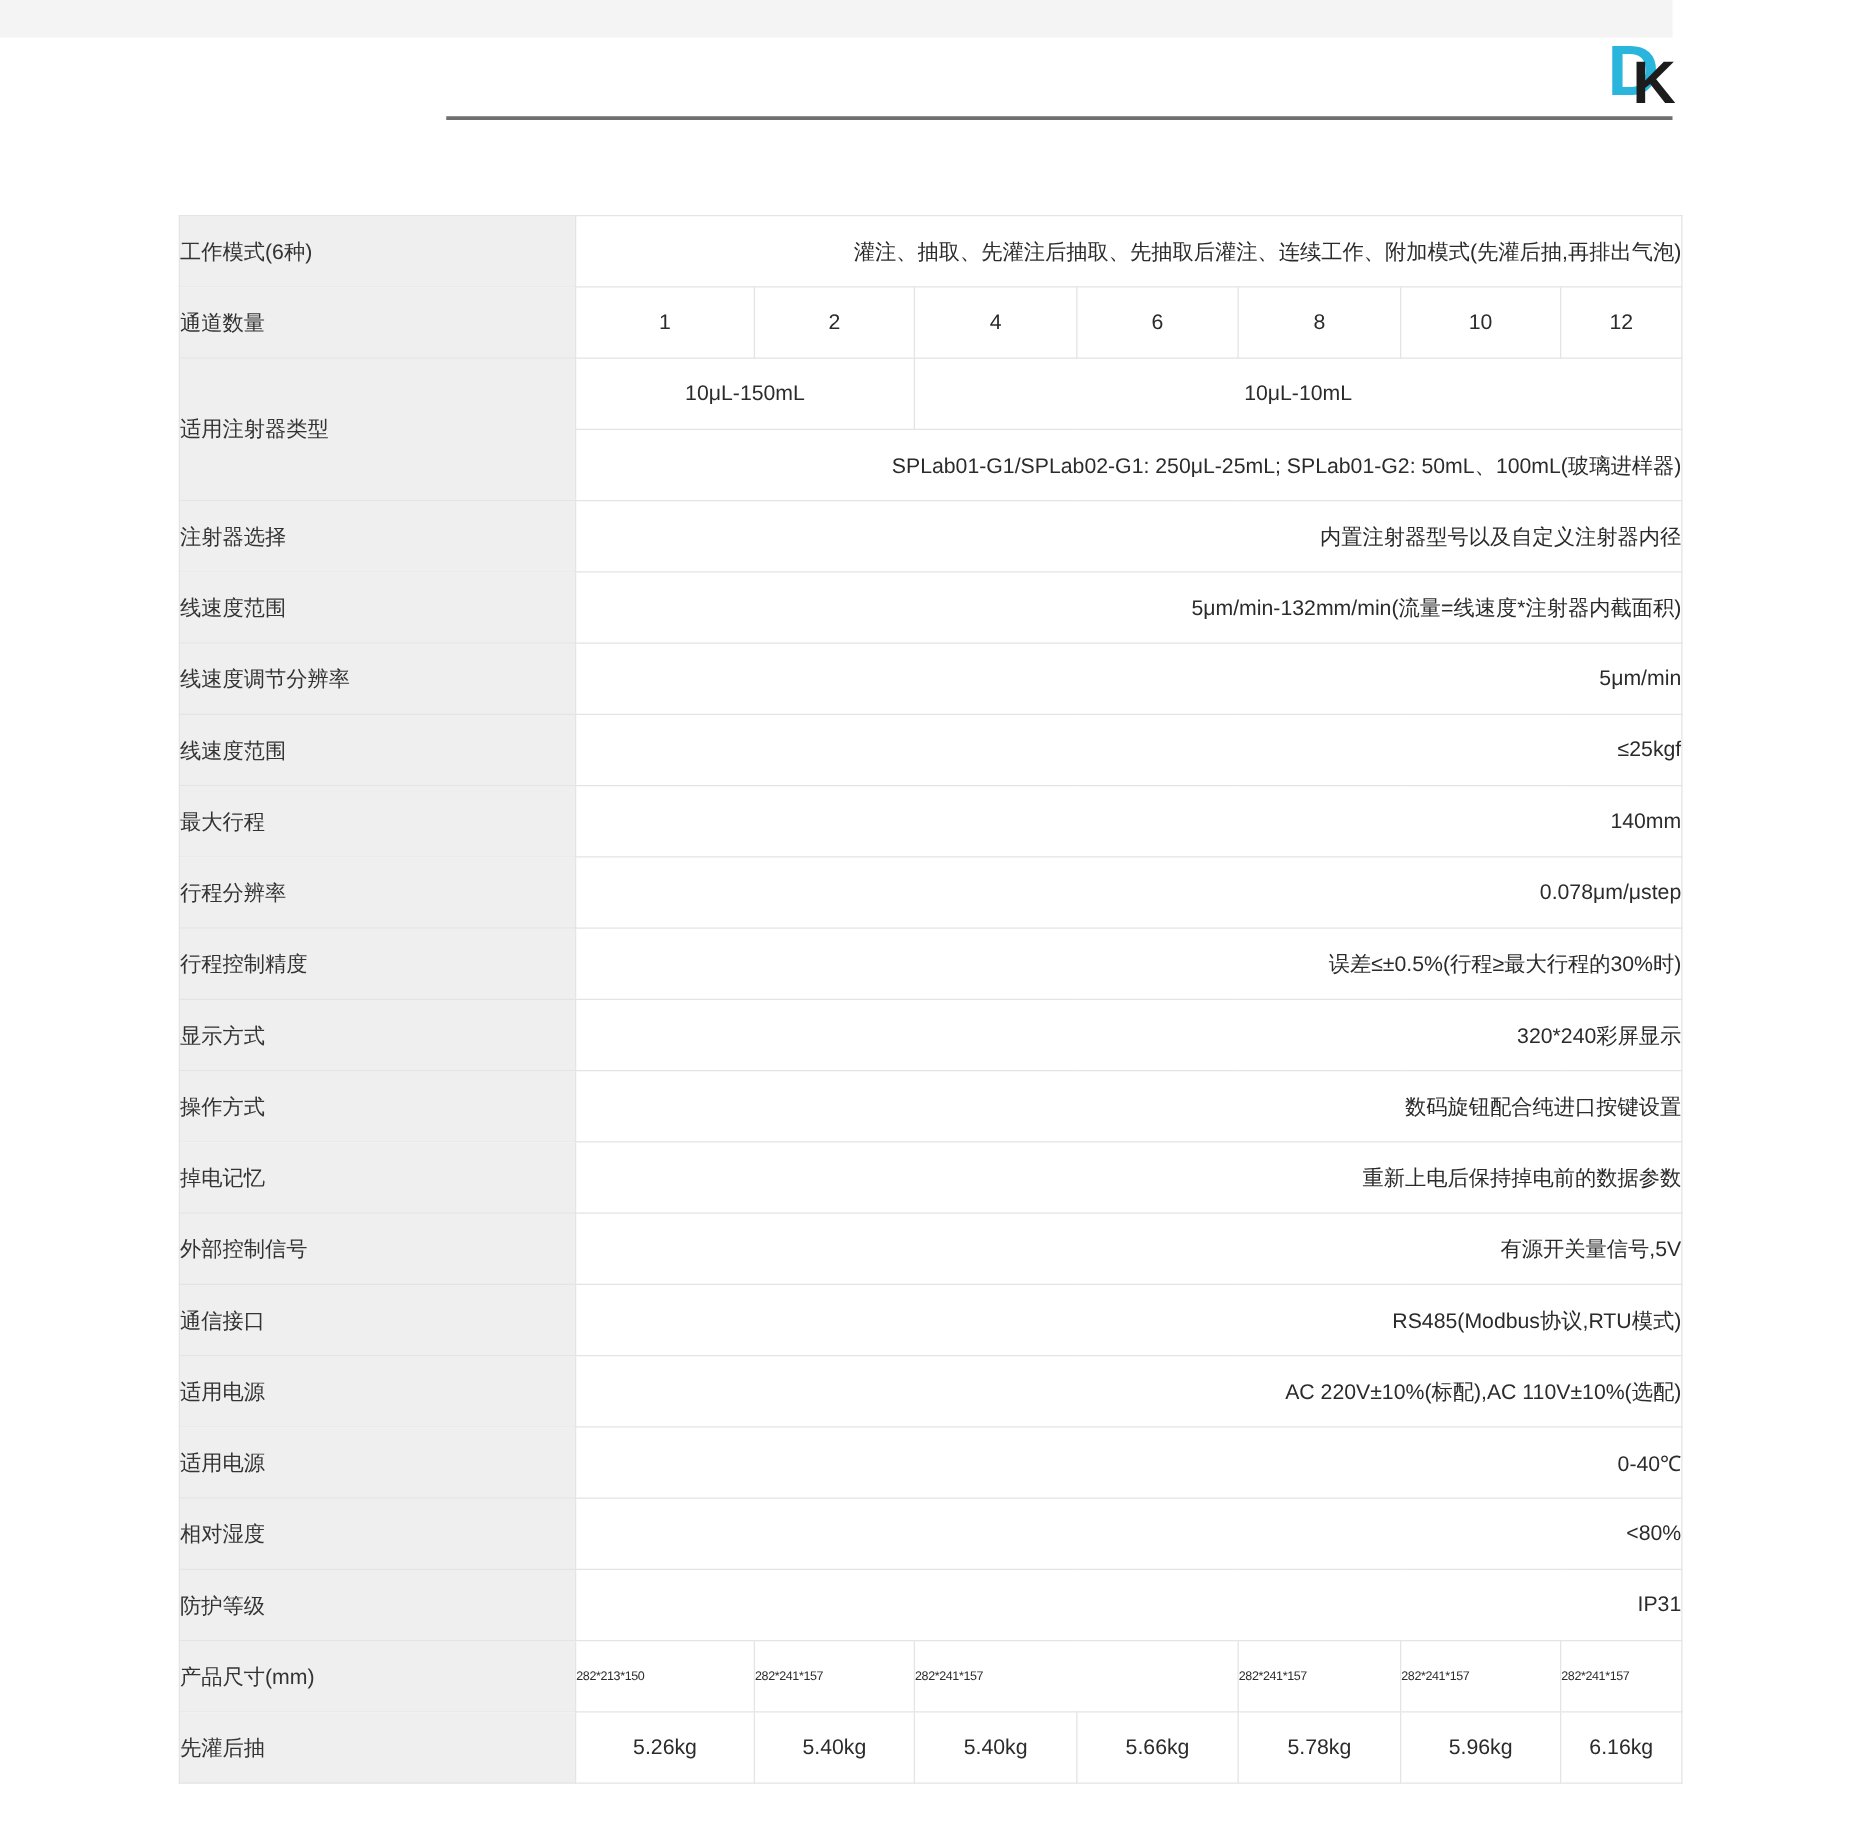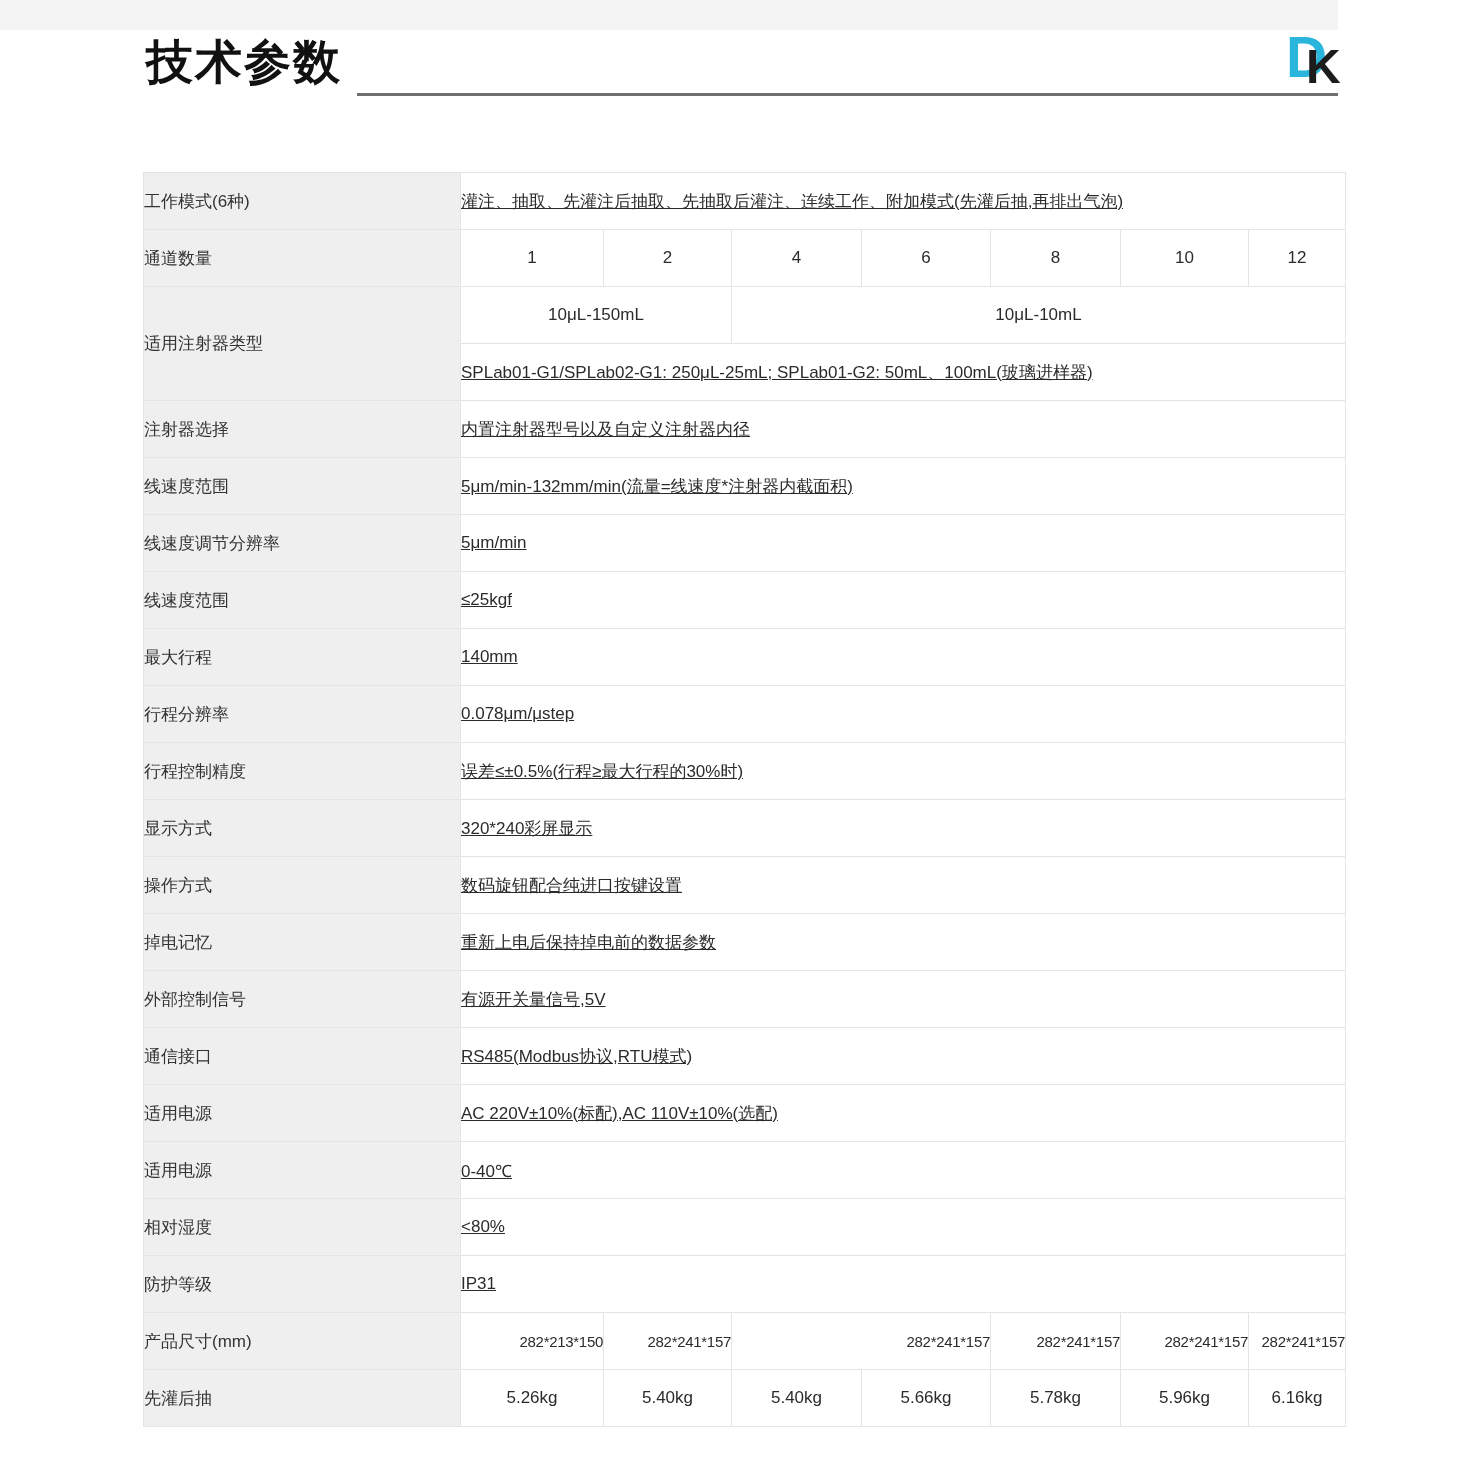--- a/index.html
+++ b/index.html
@@ -80,38 +80,36 @@
     white-space: nowrap;
   }
   td.lbl {
     background: #efefef;
     color: #333333;
     padding-left: 61px;
     text-align: left;
   }
   td.val {
     padding-left: 20px;
-    text-align: left;
-    text-decoration: underline;
+    text-align: right;
   }
   td.ctr { text-align: center; }
   td.dim {
-    text-align: right;
-    font-size: 15px;
+    text-align: left;
+    font-size: 10px;
     letter-spacing: -0.3px;
   }
 </style>
 </head>
 <body>
 
 <div class="page">
 
   <div class="top-strip"></div>
 
-  <div class="title-cn">技术参数</div>
 
 
   <div class="header-rule"></div>
 
   <div class="logo">
     <span class="logo-d">D</span>
     <span class="logo-k">K</span>
   </div>
 
   <table class="spec">

